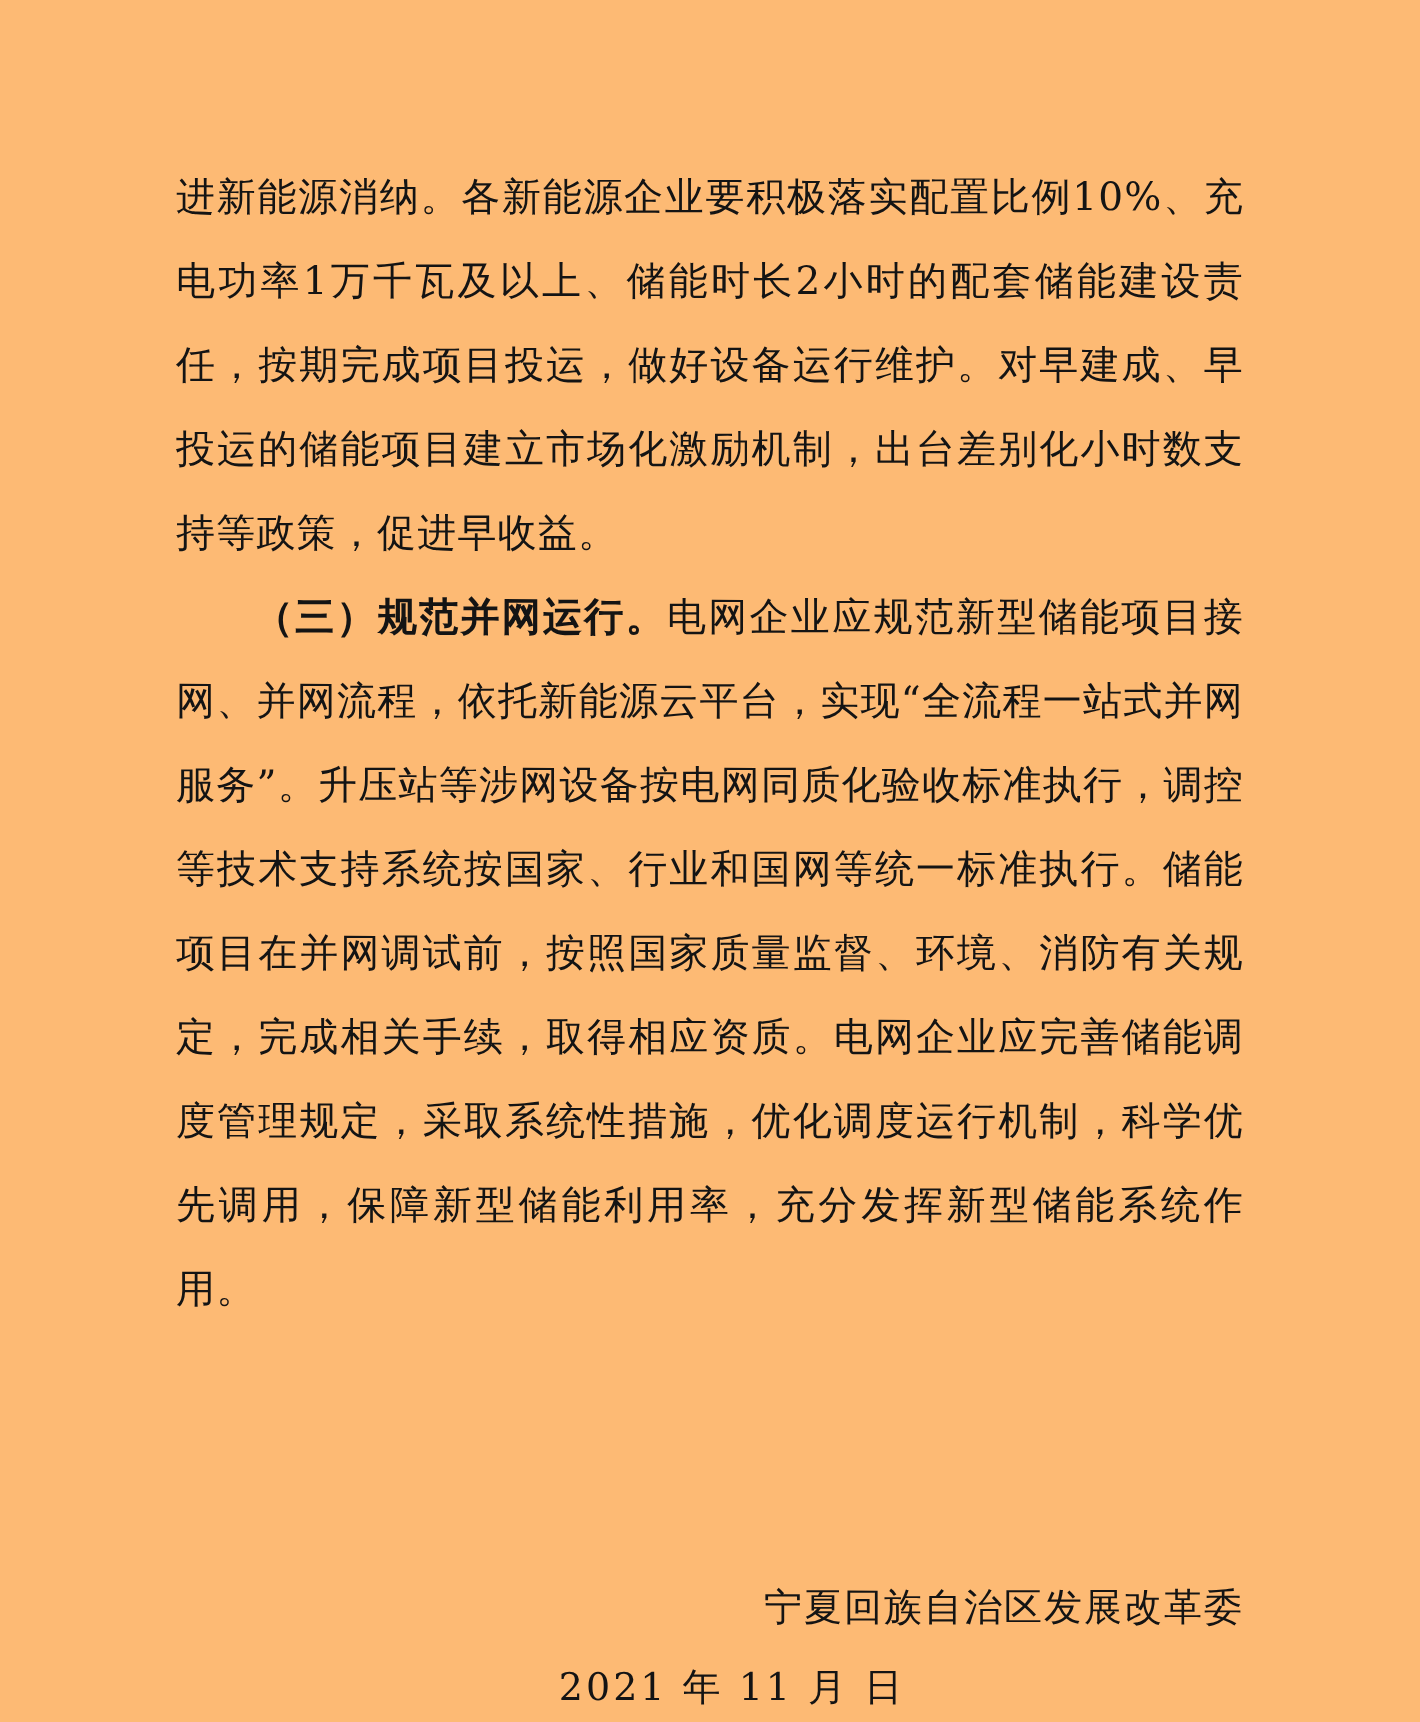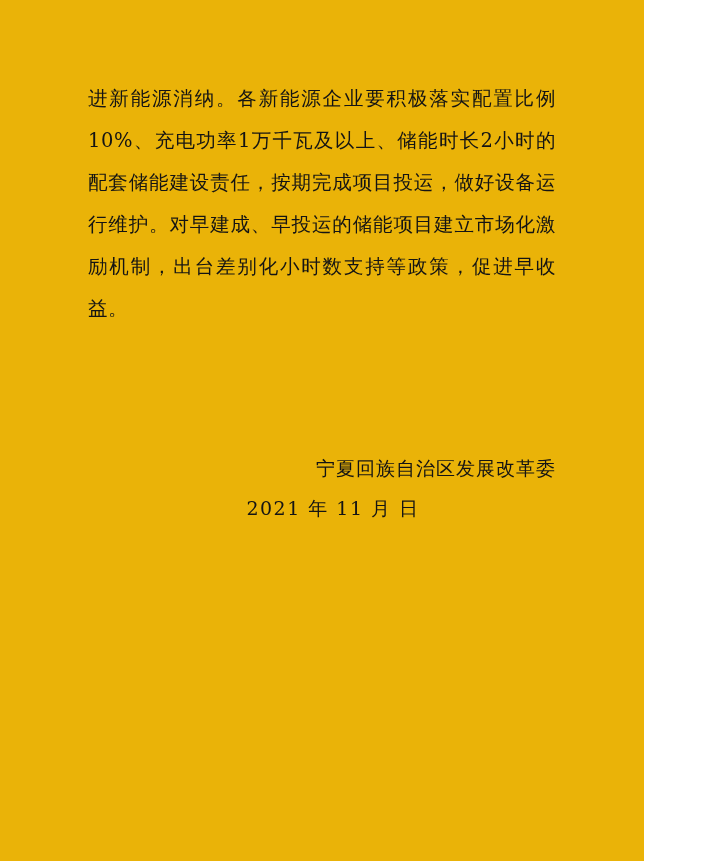--- a/index.html
+++ b/index.html
@@ -9,25 +9,25 @@
   body {
     width: 710px;
     height: 861px;
     background: #ffffff;
     font-family: "DejaVu Serif", "Liberation Serif", serif;
     color: #1a1a1a;
     overflow: hidden;
   }
   .page {
     position: relative;
-    width: 644px;
+    width: 710px;
     height: 861px;
     box-sizing: border-box;
     padding: 78px 88px 0 88px;
-    background: #eab308;
+    background: #fdba74;
   }
   .doc-body {
     font-size: 19.5px;
     line-height: 42px;
     letter-spacing: 0.6px;
     text-align: justify;
     text-justify: inter-ideograph;
     color: #141414;
   }
   .para {
@@ -64,20 +64,21 @@
 </style>
 </head>
 <body>
 
 <div class="page">
 
   <div class="doc-body">
 
     <p class="para"><span>进新能源消纳。各新能源企业要积极落实配置比例10%、充电功率1万千瓦及以上、储能时长2小时的配套储能建设责任，按期完成项目投运，做好设备运行维护。对早建成、早投运的储能项目建立市场化激励机制，出台差别化小时数支持等政策，促进早收益。</span></p>
 
+    <p class="para indent"><span class="bold-lead">（三）规范并网运行。</span><span>电网企业应规范新型储能项目接网、并网流程，依托新能源云平台，实现“全流程一站式并网服务”。升压站等涉网设备按电网同质化验收标准执行，调控等技术支持系统按国家、行业和国网等统一标准执行。储能项目在并网调试前，按照国家质量监督、环境、消防有关规定，完成相关手续，取得相应资质。电网企业应完善储能调度管理规定，采取系统性措施，优化调度运行机制，科学优先调用，保障新型储能利用率，充分发挥新型储能系统作用。</span></p>
 
   </div>
 
   <div class="signature">
     <span class="sig-line">宁夏回族自治区发展改革委</span>
     <span class="sig-date">2021 年 11 月   日</span>
   </div>
 
 </div>
 

